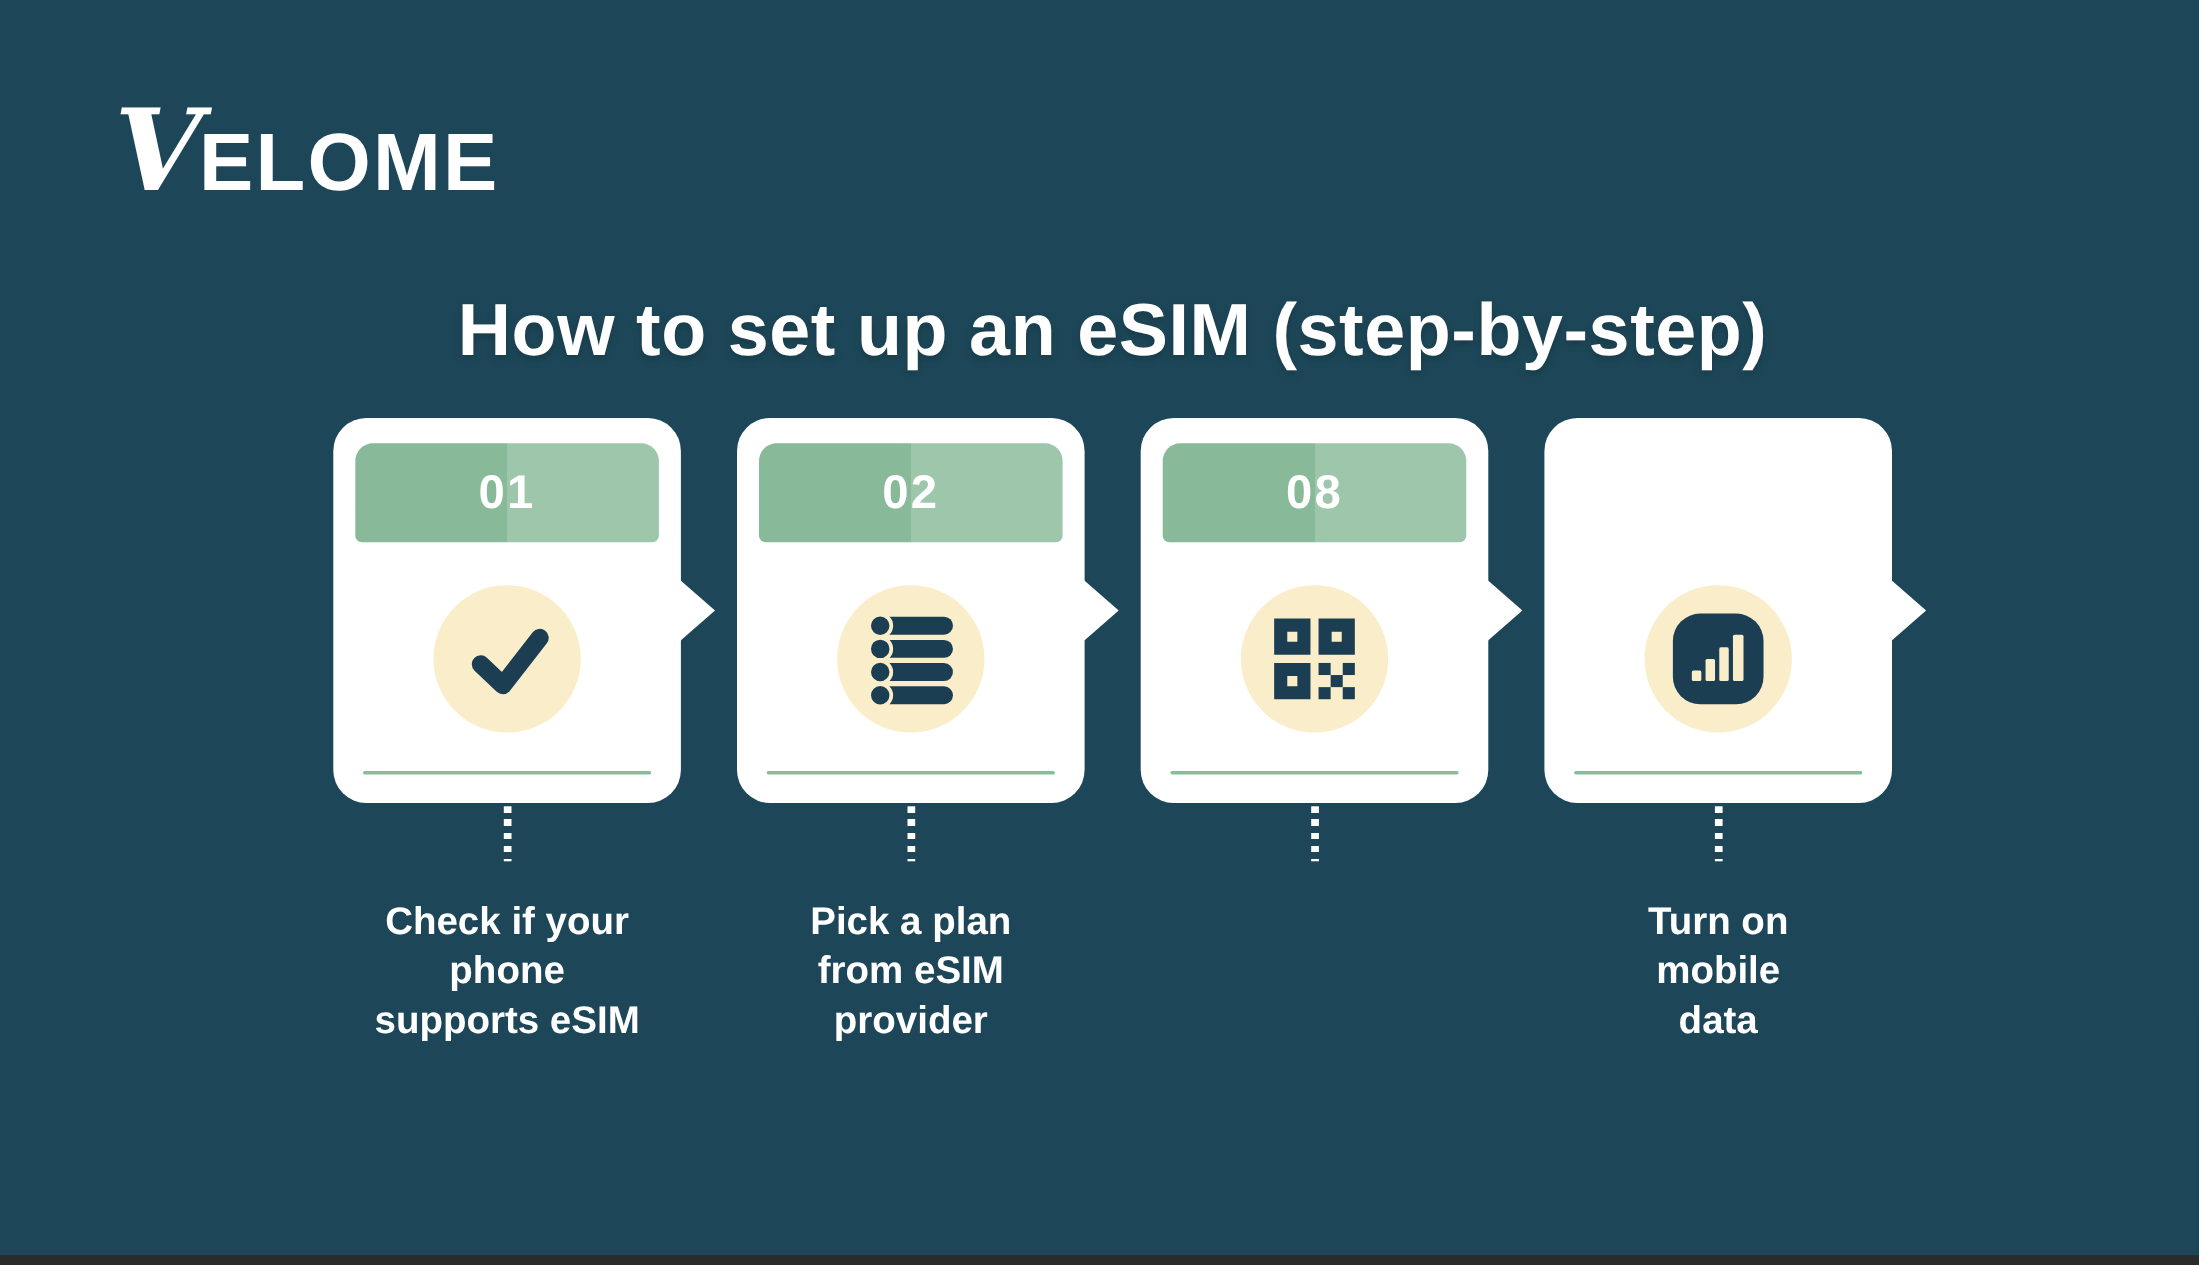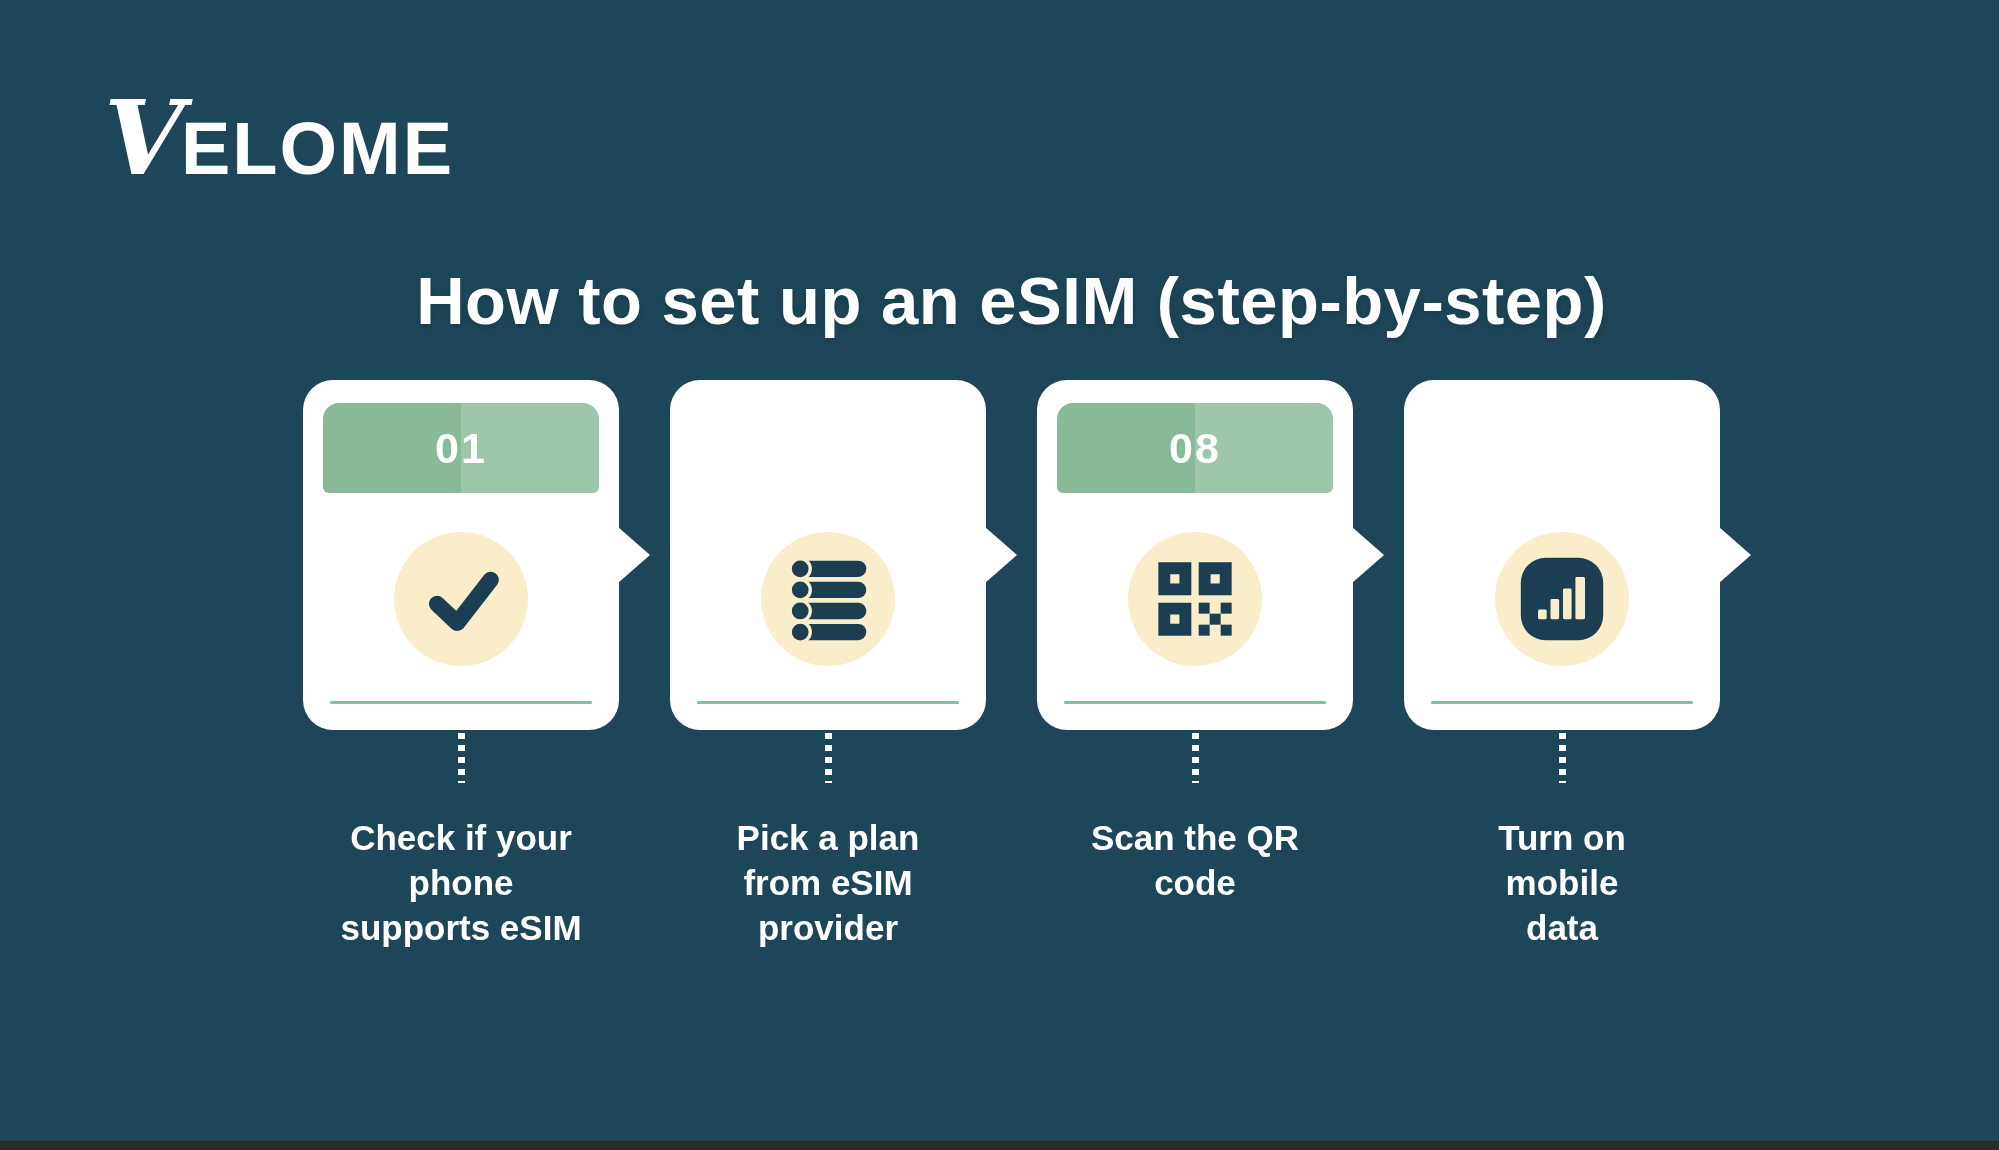--- a/index.html
+++ b/index.html
@@ -192,20 +192,23 @@
       </div>
       <div class="connector"></div>
       <div class="step-label">Check if your
 phone
 supports eSIM</div>
     </div>
 
     <div class="step">
       <div class="card">
         <div class="card-tail"></div>
+        <div class="card-header">
+          <span class="step-number">02</span>
+        </div>
         <div class="icon-circle">
           <span>
             <svg width="92" height="92" viewBox="0 0 96 96">
               <g fill="var(--ink, #1B3E53)">
                 <rect x="16" y="8" width="72" height="17" rx="8.5"></rect>
                 <rect x="16" y="30" width="72" height="17" rx="8.5"></rect>
                 <rect x="16" y="52" width="72" height="17" rx="8.5"></rect>
                 <rect x="16" y="74" width="72" height="17" rx="8.5"></rect>
                 <circle cx="19" cy="16.5" r="10.5" stroke="var(--cream, #FAEECA)" stroke-width="3.5"></circle>
                 <circle cx="19" cy="38.5" r="10.5" stroke="var(--cream, #FAEECA)" stroke-width="3.5"></circle>
@@ -241,22 +244,20 @@
                 <rect x="64" y="64" width="12" height="12"></rect>
                 <rect x="52" y="76" width="12" height="12"></rect>
                 <rect x="76" y="76" width="12" height="12"></rect>
               </g>
             </svg>
           </span>
         </div>
         <div class="card-underline"></div>
       </div>
       <div class="connector"></div>
-      <div class="step-label">Scan the QR
-code</div>
     </div>
 
     <div class="step">
       <div class="card">
         <div class="card-tail"></div>
         <div class="icon-circle">
           <span>
             <svg width="92" height="92" viewBox="0 0 96 96">
               <rect x="5" y="5" width="86" height="86" rx="26" fill="var(--ink, #1B3E53)"></rect>
               <g fill="var(--cream, #FAEECA)">

